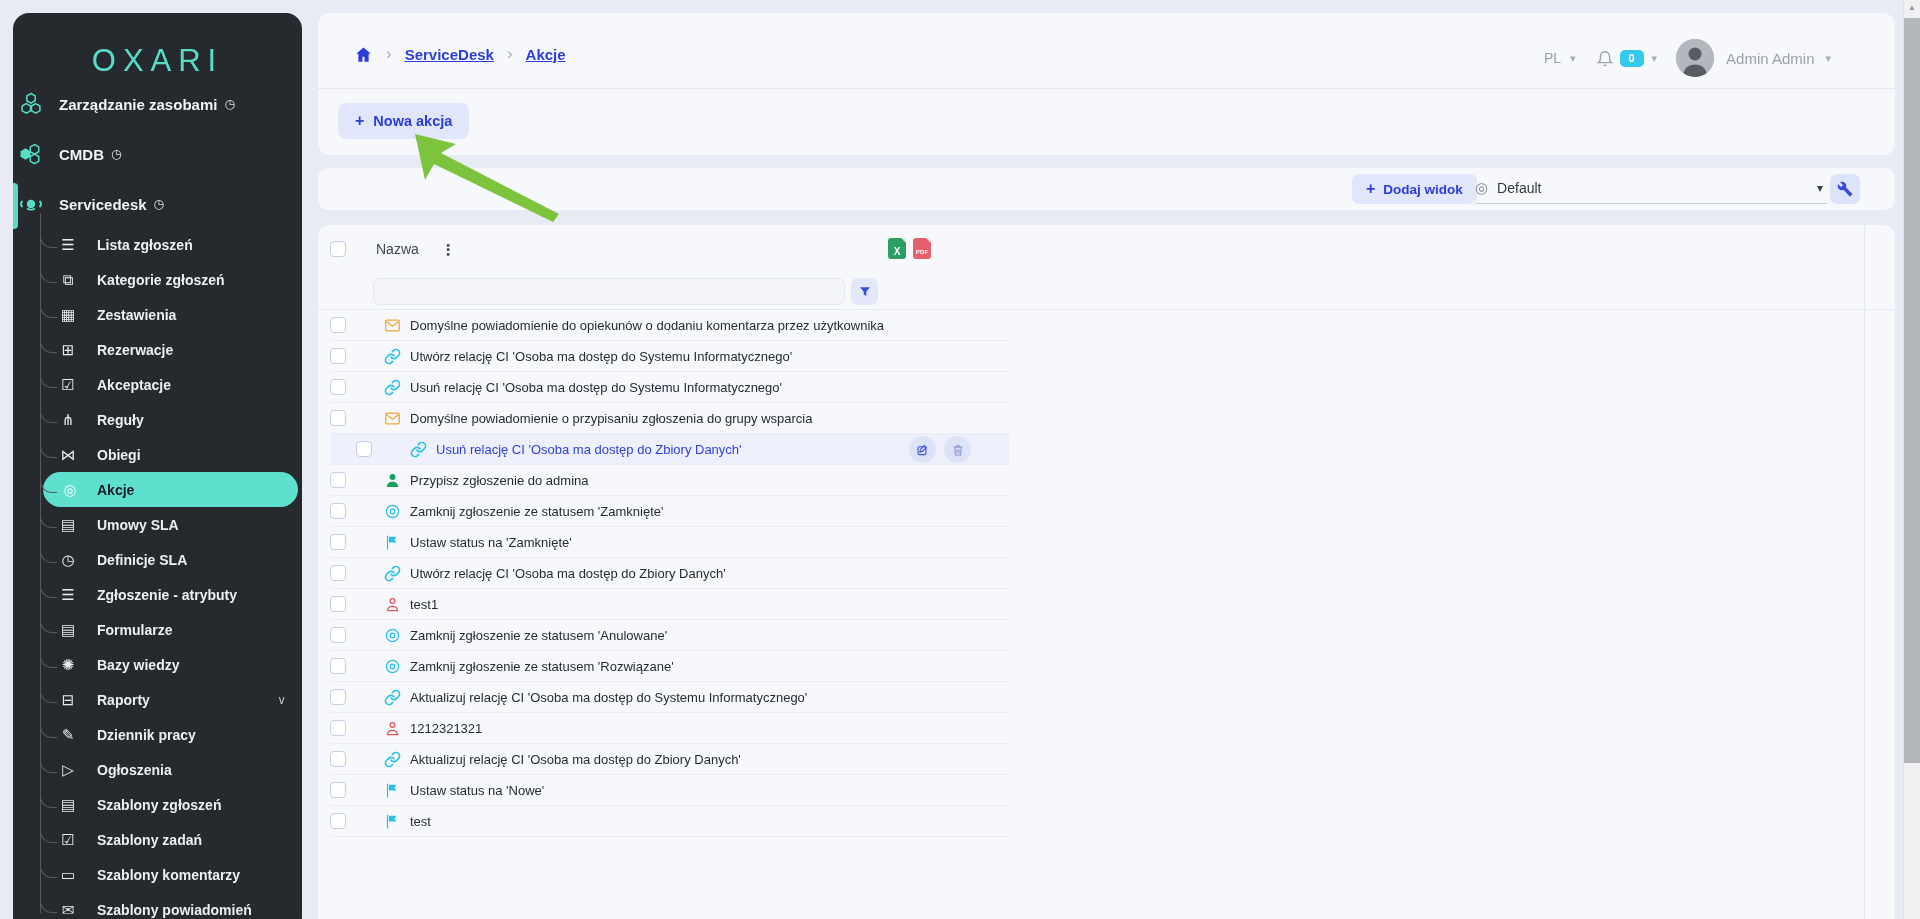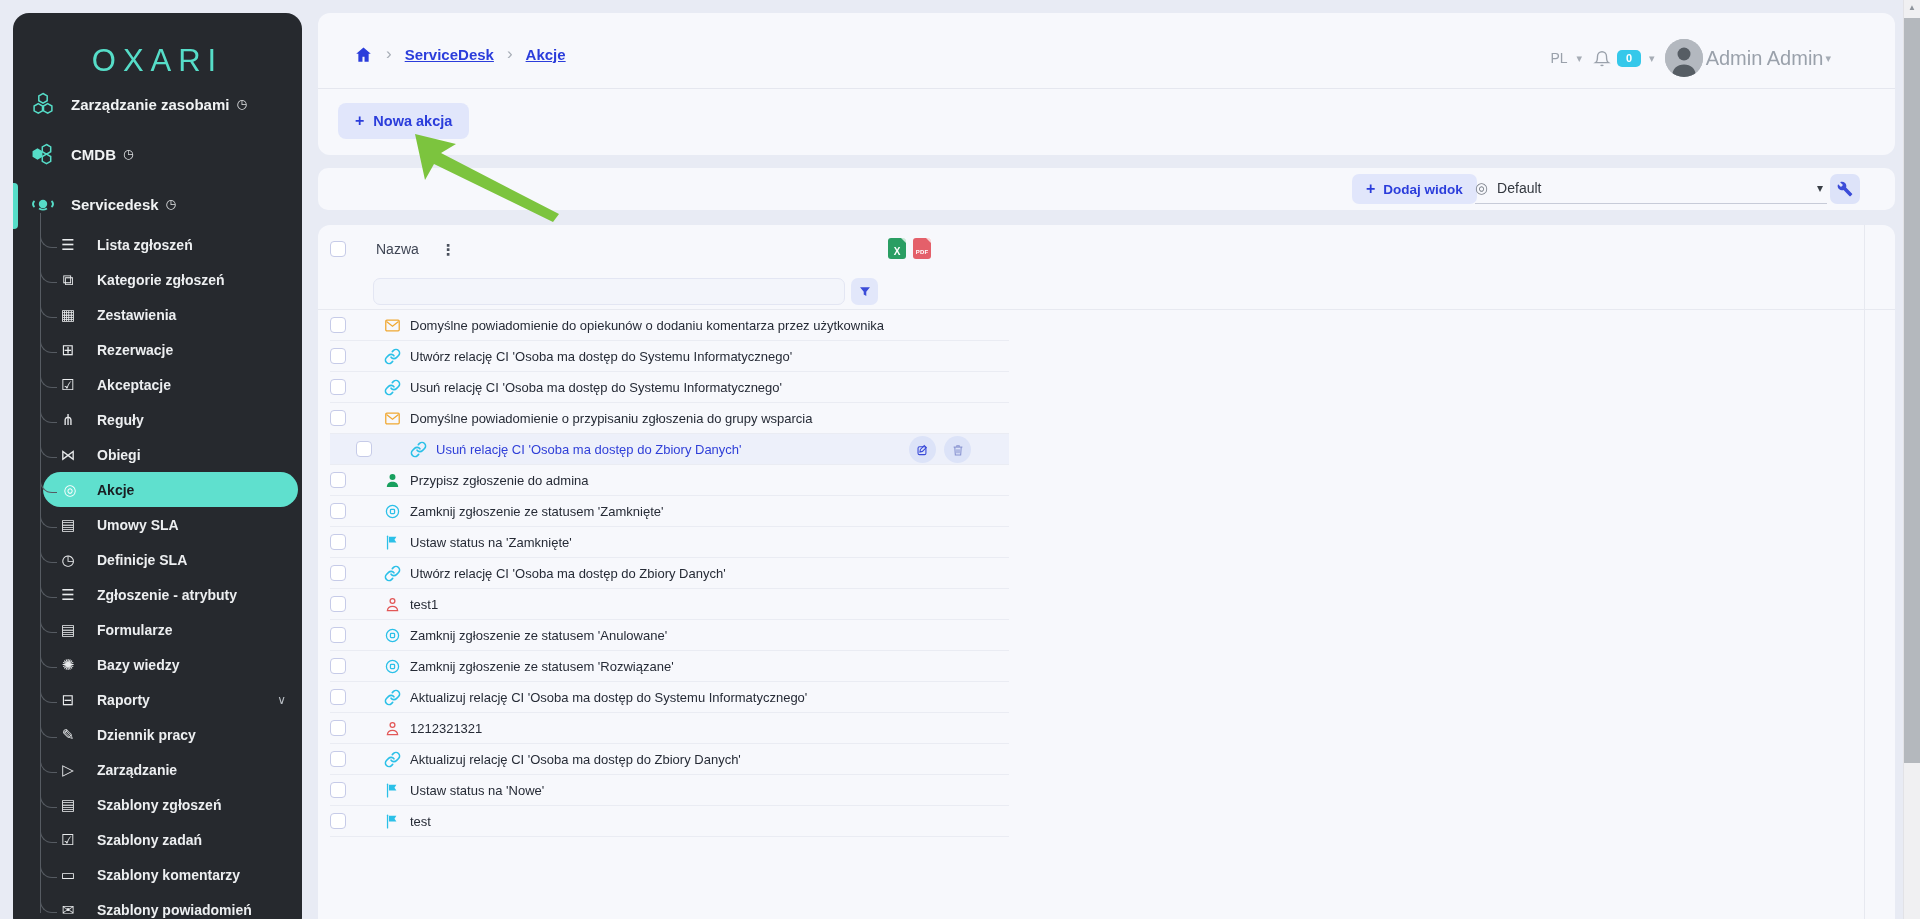--- a/index.html
+++ b/index.html
@@ -10,21 +10,21 @@
   }
   
   .sidebar { position:absolute; left:13px; top:13px; width:289px; height:920px;
     background:#26292e; border-radius:16px; }
   .side-indicator { position:absolute; left:0; top:170px; width:5px; height:46px;
     background:#56ddc8; border-radius:0 4px 4px 0; }
   .logo { position:absolute; top:30px; left:0; right:0; text-align:center;
     color:#56ddc8; font-size:31px; font-weight:500; letter-spacing:7px; }
   .sections { position:absolute; top:70px; left:0; right:0; }
   .section { height:42px; margin-bottom:8px; display:flex; align-items:center;
-    padding-left:15px; cursor:pointer; }
+    padding-left:3px; cursor:pointer; }
   .section .s-icon { width:30px; display:flex; justify-content:center; }
   .section .s-label { margin-left:13px; color:#f1f3f4; font-size:15px; font-weight:700; }
   .gauge { margin-left:7px; color:#e8eaec; font-size:12px; opacity:.95; }
   .treeline { position:absolute; left:27px; top:200px; width:1px; height:700px; background:#565b62; }
   .submenu { position:absolute; top:214px; left:0; right:0; }
   .sub-item { position:relative; height:35px; display:flex; align-items:center;
     padding-left:84px; cursor:pointer; }
   .sub-item::before { content:""; position:absolute; left:27px; top:calc(50% - 11px);
     width:16px; height:13px; border-left:1px solid #565b62; border-bottom:1px solid #565b62;
     border-bottom-left-radius:12px; }
@@ -44,30 +44,30 @@
   .table-card { left:318px; top:225px; width:1577px; height:715px; border-radius:12px 12px 0 0; }
   
   .crumbs { position:absolute; left:36px; top:31px; display:flex; align-items:center; gap:13px; }
   .crumb-sep { color:#a7adb6; font-size:17px; }
   .crumb-link { color:#2b3ddb; font-size:15px; font-weight:600; text-decoration:underline; cursor:pointer; }
   .header-divider { position:absolute; left:0; right:0; top:75px; height:1px; background:#e5e7ef; }
   .new-action-btn { position:absolute; left:20px; top:90px; height:36px; padding:0 17px;
     display:flex; align-items:center; gap:9px; background:#e1e6fb; border:none; border-radius:8px;
     color:#2b3ddb; font-size:14.5px; font-weight:600; font-family:inherit; cursor:pointer; }
   .plus { font-size:16px; font-weight:700; }
-  .userbar { position:absolute; right:62px; top:26px; display:flex; align-items:center; 
+  .userbar { position:absolute; right:62px; top:26px; display:flex; align-items:center; gap:9px;
     color:#9aa1ab; font-size:14px; }
   .caret { font-size:11px; color:#a6acb5; margin:0 2px; }
   .lang { display:flex; align-items:center; gap:7px; cursor:pointer; margin-right:9px; }
   .bellwrap { display:flex; align-items:center; gap:6px; cursor:pointer; }
   .badge { min-width:24px; height:17px; background:#35c8ea; border-radius:5px; color:#fff;
     font-size:11px; font-weight:700; display:flex; align-items:center; justify-content:center; }
   .avatar { width:38px; height:38px; border-radius:50%; background:#b3b8bf; overflow:hidden;
     margin-left:8px; cursor:pointer; }
-  .uname { font-size:20px; margin-left:3px; cursor:pointer; }
+  .uname { font-size:15px; margin-left:3px; cursor:pointer; }
   
   .annot { position:absolute; left:410px; top:131px; width:160px; height:92px; z-index:30; pointer-events:none; }
   
   .add-view-btn { position:absolute; left:1034px; top:6px; height:30px; padding:0 14px;
     display:flex; align-items:center; gap:8px; background:#e1e6fb; border:none; border-radius:7px;
     color:#2b3ddb; font-size:13.5px; font-weight:600; font-family:inherit; cursor:pointer; }
   .view-select { position:absolute; left:1157px; top:4px; width:352px; height:32px;
     display:flex; align-items:center; gap:9px; border-bottom:1px solid #c7cbd8;
     color:#33383f; font-size:14px; cursor:pointer; }
   .eye-glyph { color:#7d838c; font-size:15px; }
@@ -264,21 +264,21 @@
     <span class="lbl">Raporty</span>
     <span class="chev">∨</span>
   </div>
       <div class="sub-item">
     <span class="glyph">✎</span>
     <span class="lbl">Dziennik pracy</span>
 
   </div>
       <div class="sub-item">
     <span class="glyph">▷</span>
-    <span class="lbl">Zarządzanie</span>
+    <span class="lbl">Ogłoszenia</span>
 
   </div>
       <div class="sub-item">
     <span class="glyph">▤</span>
     <span class="lbl">Szablony zgłoszeń</span>
 
   </div>
       <div class="sub-item">
     <span class="glyph">☑</span>
     <span class="lbl">Szablony zadań</span>

